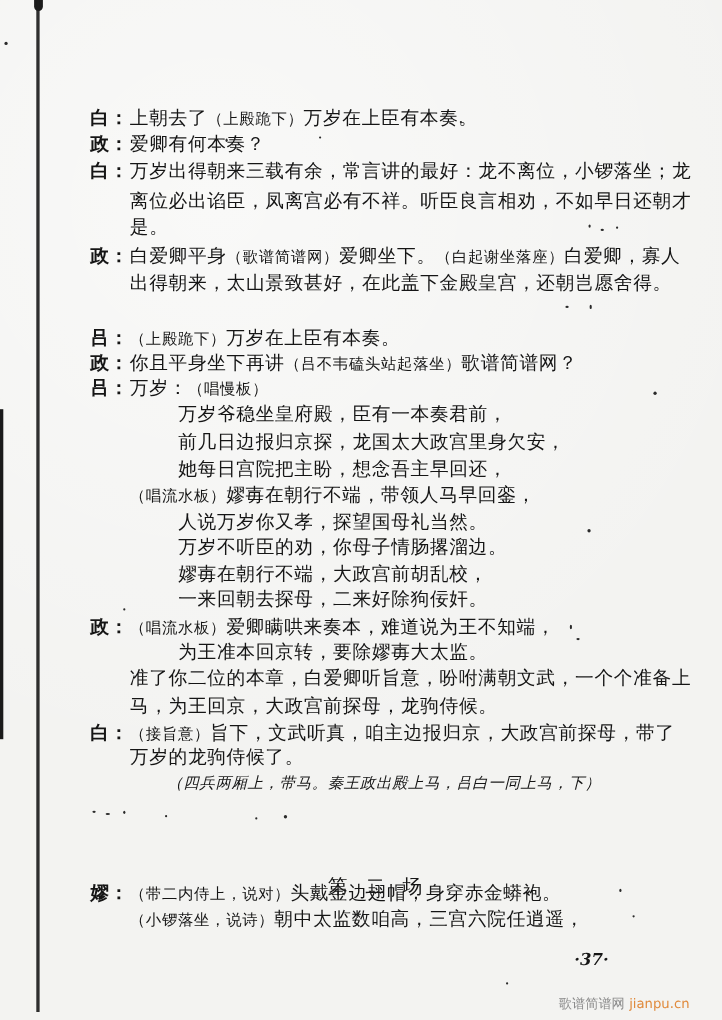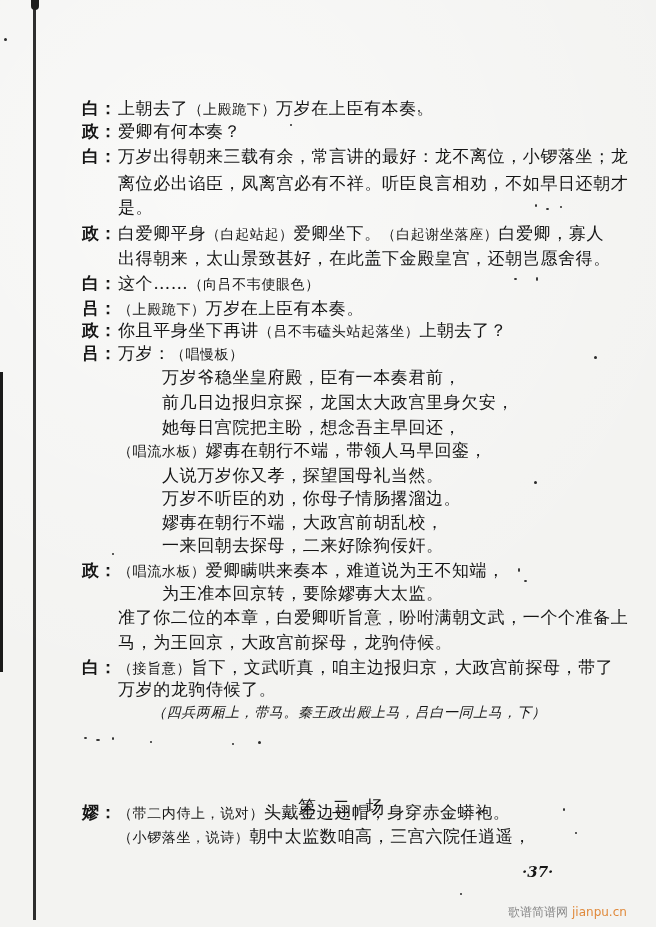--- a/index.html
+++ b/index.html
@@ -131,37 +131,34 @@
 
   <div class="line cont" style="top:171px">
     <span>离位必出谄臣，凤离宫必有不祥。听臣良言相劝，不如早日还朝才</span>
   </div>
 
   <div class="line cont" style="top:195px">
     <span>是。</span>
   </div>
 
   <div class="line speaker" style="top:221px">
-    <span class="spk">政：</span><span>白爱卿平身</span><span class="dir">（白起站起）</span><span>爱卿坐下。</span><span class="dir">（白起谢坐落座）</span><span>白爱卿，寡人</span>
+    <span class="spk">政：</span><span>白爱卿平身</span><span class="dir">（歌谱简谱网）</span><span>爱卿坐下。</span><span class="dir">（白起谢坐落座）</span><span>白爱卿，寡人</span>
   </div>
 
   <div class="line cont" style="top:246px">
     <span>出得朝来，太山景致甚好，在此盖下金殿皇宫，还朝岂愿舍得。</span>
   </div>
 
-  <div class="line speaker" style="top:271px">
-    <span class="spk">白：</span><span>这个……</span><span class="dir">（向吕不韦使眼色）</span>
-  </div>
 
   <div class="line speaker" style="top:296px">
     <span class="spk">吕：</span><span class="dir">（上殿跪下）</span><span>万岁在上臣有本奏。</span>
   </div>
 
   <div class="line speaker" style="top:318px">
-    <span class="spk">政：</span><span>你且平身坐下再讲</span><span class="dir">（吕不韦磕头站起落坐）</span><span>上朝去了？</span>
+    <span class="spk">政：</span><span>你且平身坐下再讲</span><span class="dir">（吕不韦磕头站起落坐）</span><span>歌谱简谱网？</span>
   </div>
 
   <div class="line speaker" style="top:341px">
     <span class="spk">吕：</span><span>万岁：</span><span class="dir">（唱慢板）</span>
   </div>
 
   <div class="line song" style="top:365px">
     <span>万岁爷稳坐皇府殿，臣有一本奏君前，</span>
   </div>
 

